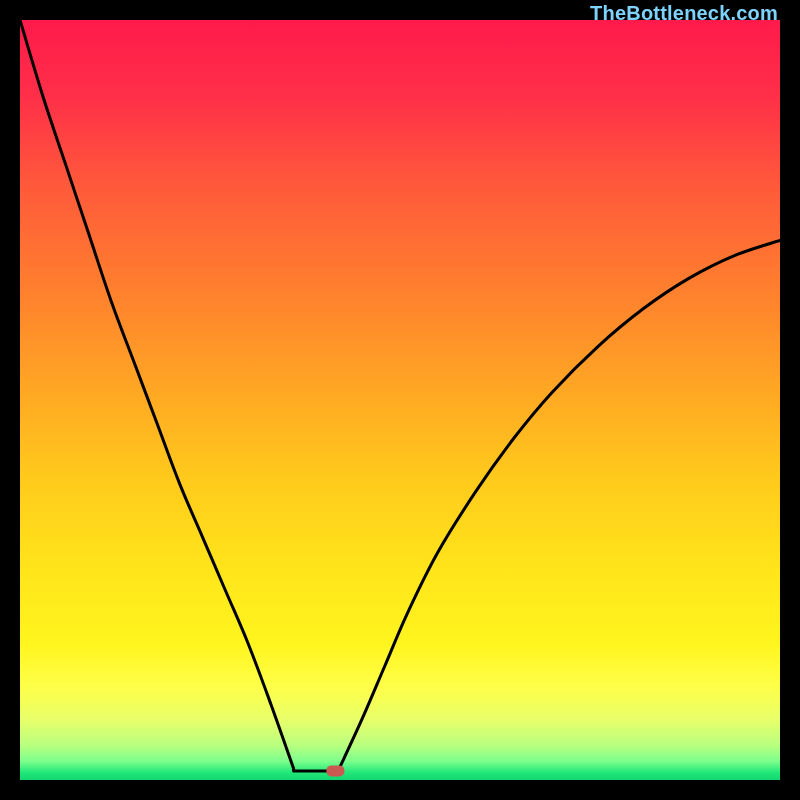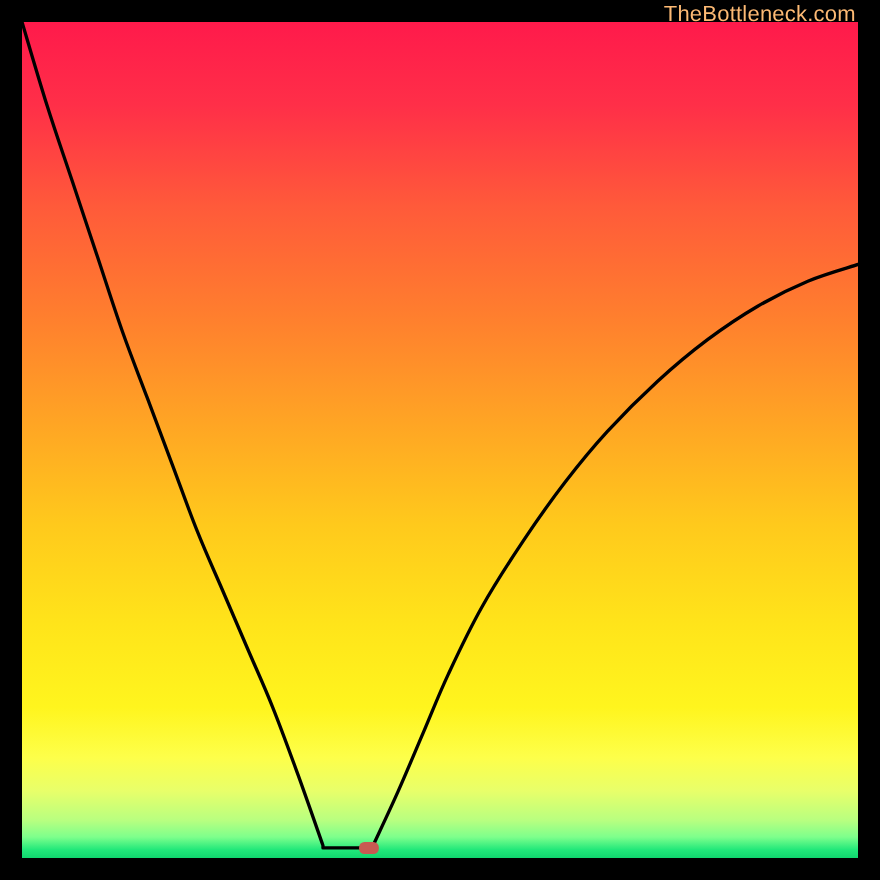--- a/index.html
+++ b/index.html
@@ -23,23 +23,23 @@
     position: absolute;
     left: 0;
     top: 0;
     width: 760px;
     height: 760px;
   }
   .watermark {
     position: absolute;
     top: 2px;
     right: 22px;
-    color: #fdba74;
+    color: #7dd3fc;
     font-size: 20px;
-    font-weight: 400;
+    font-weight: 700;
     letter-spacing: 0.2px;
     user-select: none;
   }
   svg {
     display: block;
   }
 </style>
 </head>
 <body>
 

